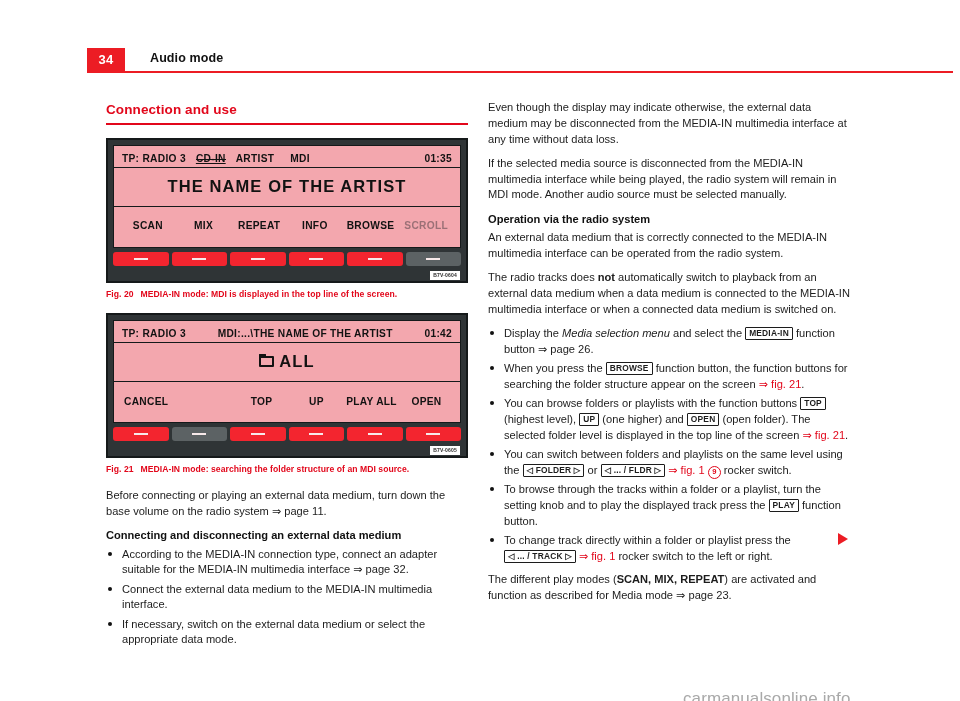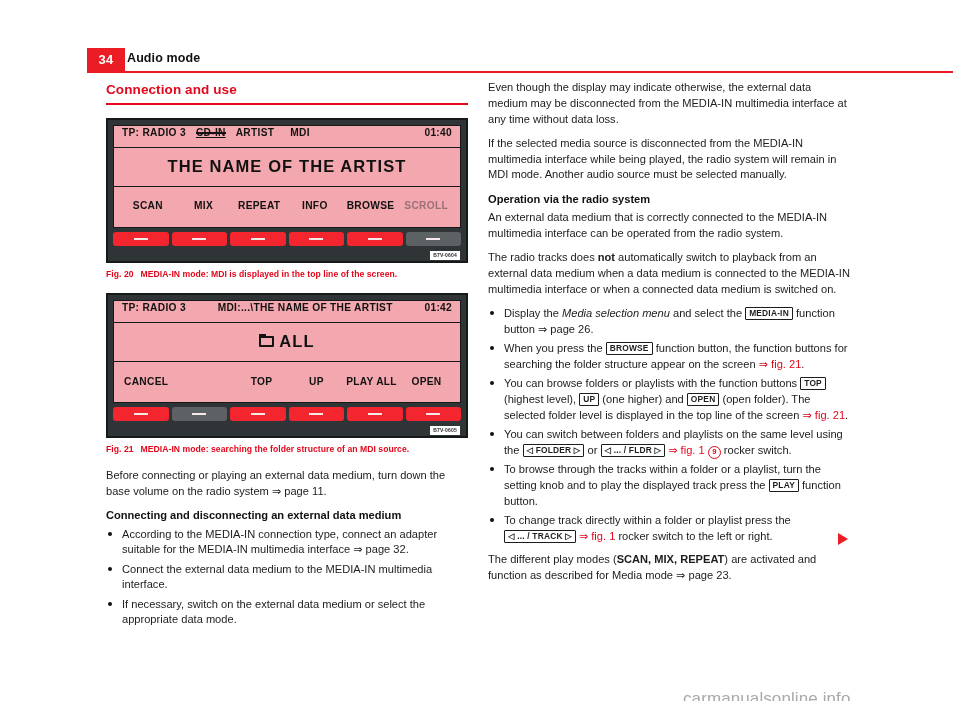--- a/index.html
+++ b/index.html
@@ -35,40 +35,40 @@
     color: #ffffff;
     font-size: 13px;
     font-weight: bold;
     display: flex;
     align-items: center;
     justify-content: center;
     letter-spacing: .2px;
   }
   .header-title {
     position: absolute;
-    left: 40px;
+    left: 63px;
     top: 3px;
     font-size: 12.5px;
     font-weight: bold;
     color: #111;
     letter-spacing: .1px;
   }
   .header-rule {
     position: absolute;
     left: 0;
     top: 23px;
     width: 866px;
     height: 1.6px;
     background: #ec1c24;
   }
 
   
   .col {
     position: absolute;
-    top: 80px;
+    top: 100px;
     width: 362px;
     font-size: 11.1px;
     line-height: 1.42;
     color: #1c1c1c;
   }
   .col-left  { left: 106px; }
   .col-right { left: 488px; }
 
   
   .section-heading {
@@ -94,21 +94,21 @@
     padding: 5px 5px 0 5px;
     position: relative;
   }
   .radio-screen {
     background: #f3a7ae;
     border: 1.5px solid #15191a;
     box-sizing: border-box;
   }
   .screen-top-line {
     display: flex;
-    align-items: flex-start;
+    align-items: flex-end;
     height: 22px;
     padding: 0 8px;
     border-bottom: 1.6px solid #15191a;
     font-size: 10.2px;
     font-weight: bold;
     color: #121212;
     letter-spacing: .3px;
     box-sizing: border-box;
   }
   .screen-mid-line {
@@ -318,21 +318,21 @@
       <div class="radio-screen">
         <div class="screen-top-line">
           <span>TP: RADIO 3</span>
           <span style="width:10px"></span>
           <span class="strike-underline">CD-IN</span>
           <span style="width:10px"></span>
           <span>ARTIST</span>
           <span style="width:16px"></span>
           <span>MDI</span>
           <span style="flex:1"></span>
-          <span>01:40</span>
+          <span>01:35</span>
         </div>
         <div class="screen-mid-line">THE NAME OF THE ARTIST</div>
         <div class="screen-fn-line">
           <span class="fn-cell">SCAN</span>
           <span class="fn-cell">MIX</span>
           <span class="fn-cell">REPEAT</span>
           <span class="fn-cell">INFO</span>
           <span class="fn-cell">BROWSE</span>
           <span class="fn-cell dim">SCROLL</span>
         </div>

